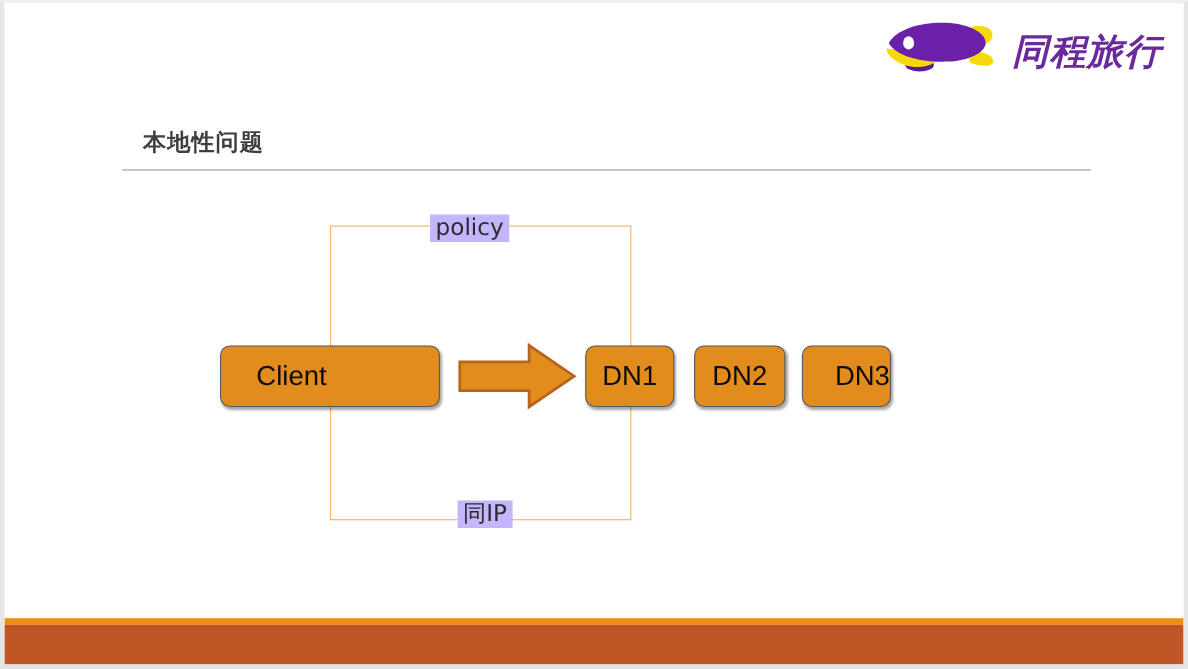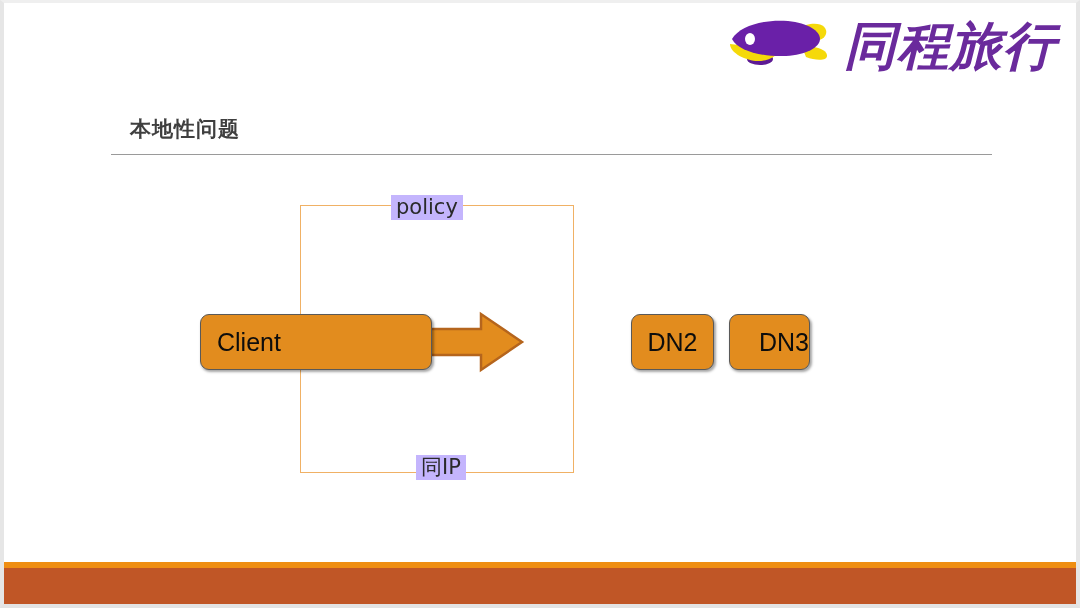--- a/index.html
+++ b/index.html
@@ -46,21 +46,21 @@
     display: flex;
     align-items: center;
     gap: 8px;
   }
   .brand-mark {
     width: 108px;
     height: 58px;
     position: relative;
   }
   .brand-text {
-    font-size: 52px;
+    font-size: 33px;
     font-weight: bold;
     font-style: italic;
     letter-spacing: 1px;
     color: #6a2a9c;
     line-height: 1;
     white-space: nowrap;
     font-family: "DejaVu Sans", "Liberation Sans", sans-serif;
   }
 
   
@@ -127,22 +127,22 @@
     box-sizing: border-box;
     color: #0d0d0d;
     font-size: 25px;
     line-height: 1;
     display: flex;
     align-items: center;
     box-shadow: 1.5px 2px 2.5px rgba(0,0,0,0.35);
   }
   .node-client {
     left: 196px; top: 311px;
-    width: 232px; height: 56px;
-    padding-left: 16px;
+    width: 200px; height: 56px;
+    padding-left: 32px;
     justify-content: flex-start;
   }
   .node-dn1 { left: 528px; top: 311px; width: 81px; height: 56px; justify-content: center; }
   .node-dn2 { left: 627px; top: 311px; width: 83px; height: 56px; justify-content: center; }
   .node-dn3 { left: 725px; top: 311px; width: 81px; height: 56px; justify-content: flex-end; }
 
   .flow-arrow {
     position: absolute;
     left: 411px;
     top: 306px;
@@ -200,20 +200,23 @@
 
       <div class="flow-arrow">
         <svg width="110" height="66" viewBox="0 0 110 66" xmlns="http://www.w3.org/2000/svg">
           <polygon points="3,20 66,20 66,5 107,33 66,61 66,46 3,46" fill="#e28c1e" stroke="#b5651d" stroke-width="2.5" stroke-linejoin="miter"></polygon>
         </svg>
       </div>
 
       <div class="node node-client">
         <span>Client</span>
       </div>
+      <div class="node node-dn1">
+        <span>DN1</span>
+      </div>
       <div class="node node-dn2">
         <span>DN2</span>
       </div>
       <div class="node node-dn3">
         <span>DN3</span>
       </div>
 
     </div>
 
     <div class="footer-strip"></div>

